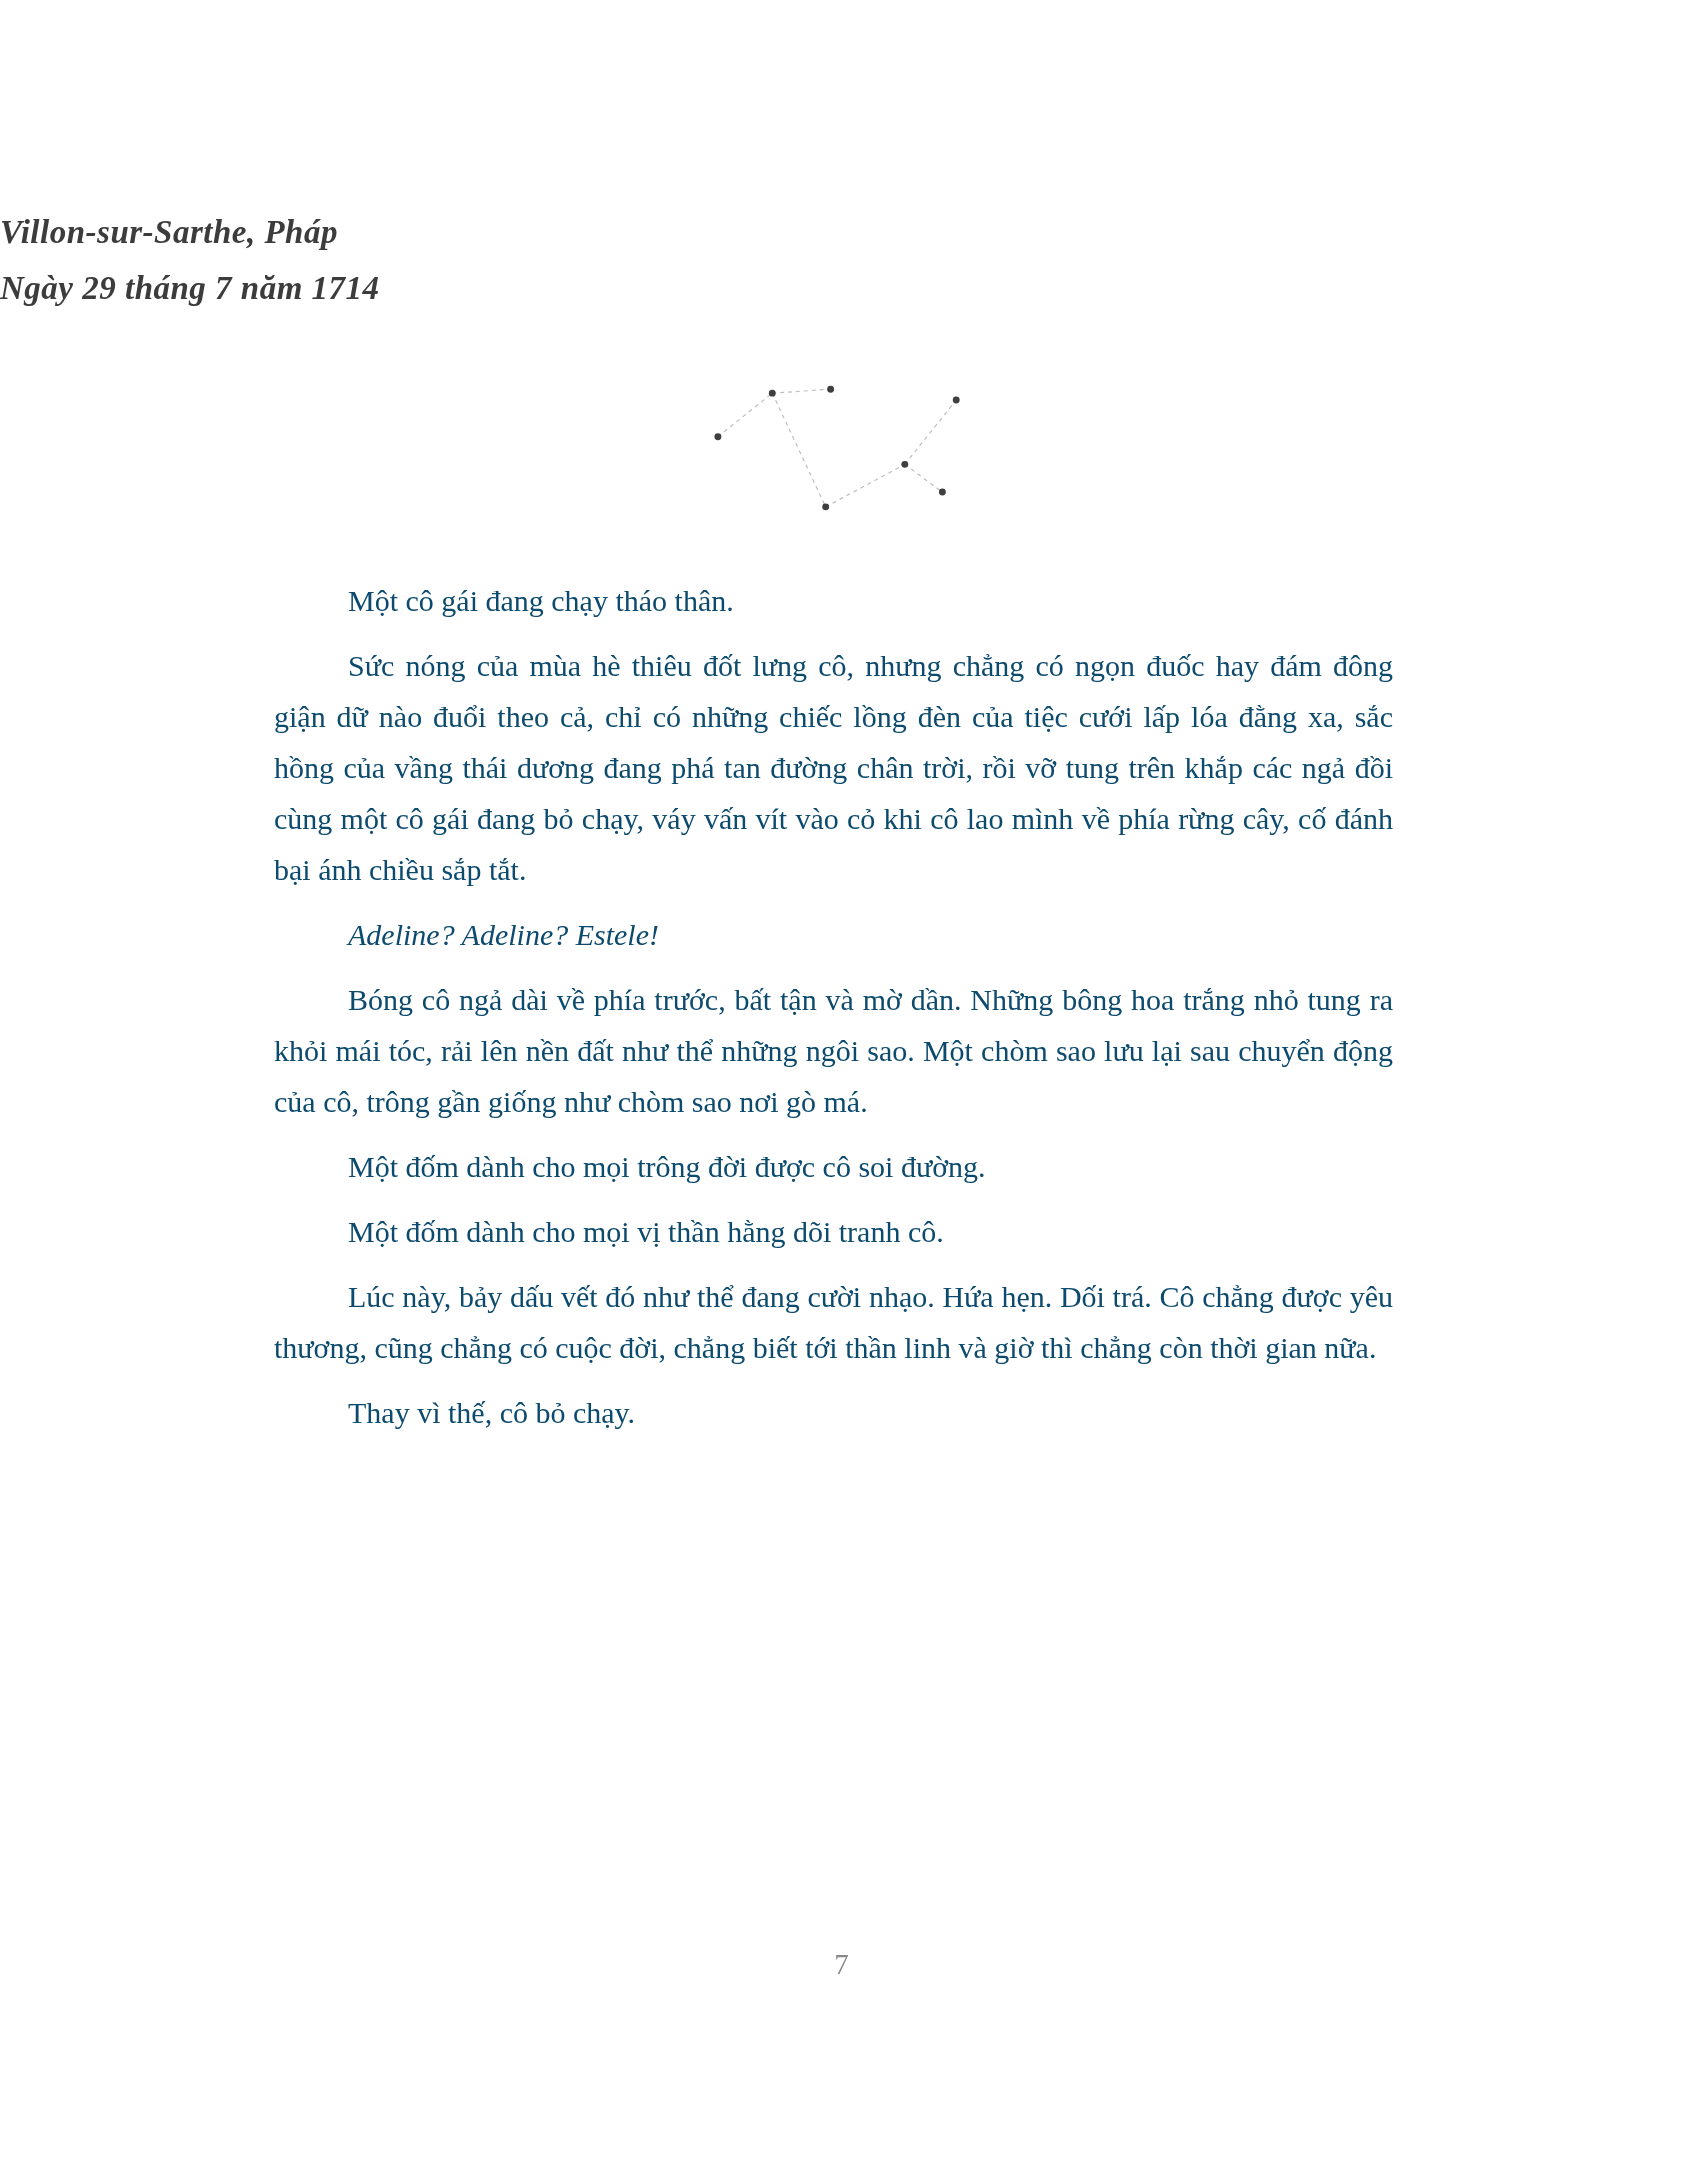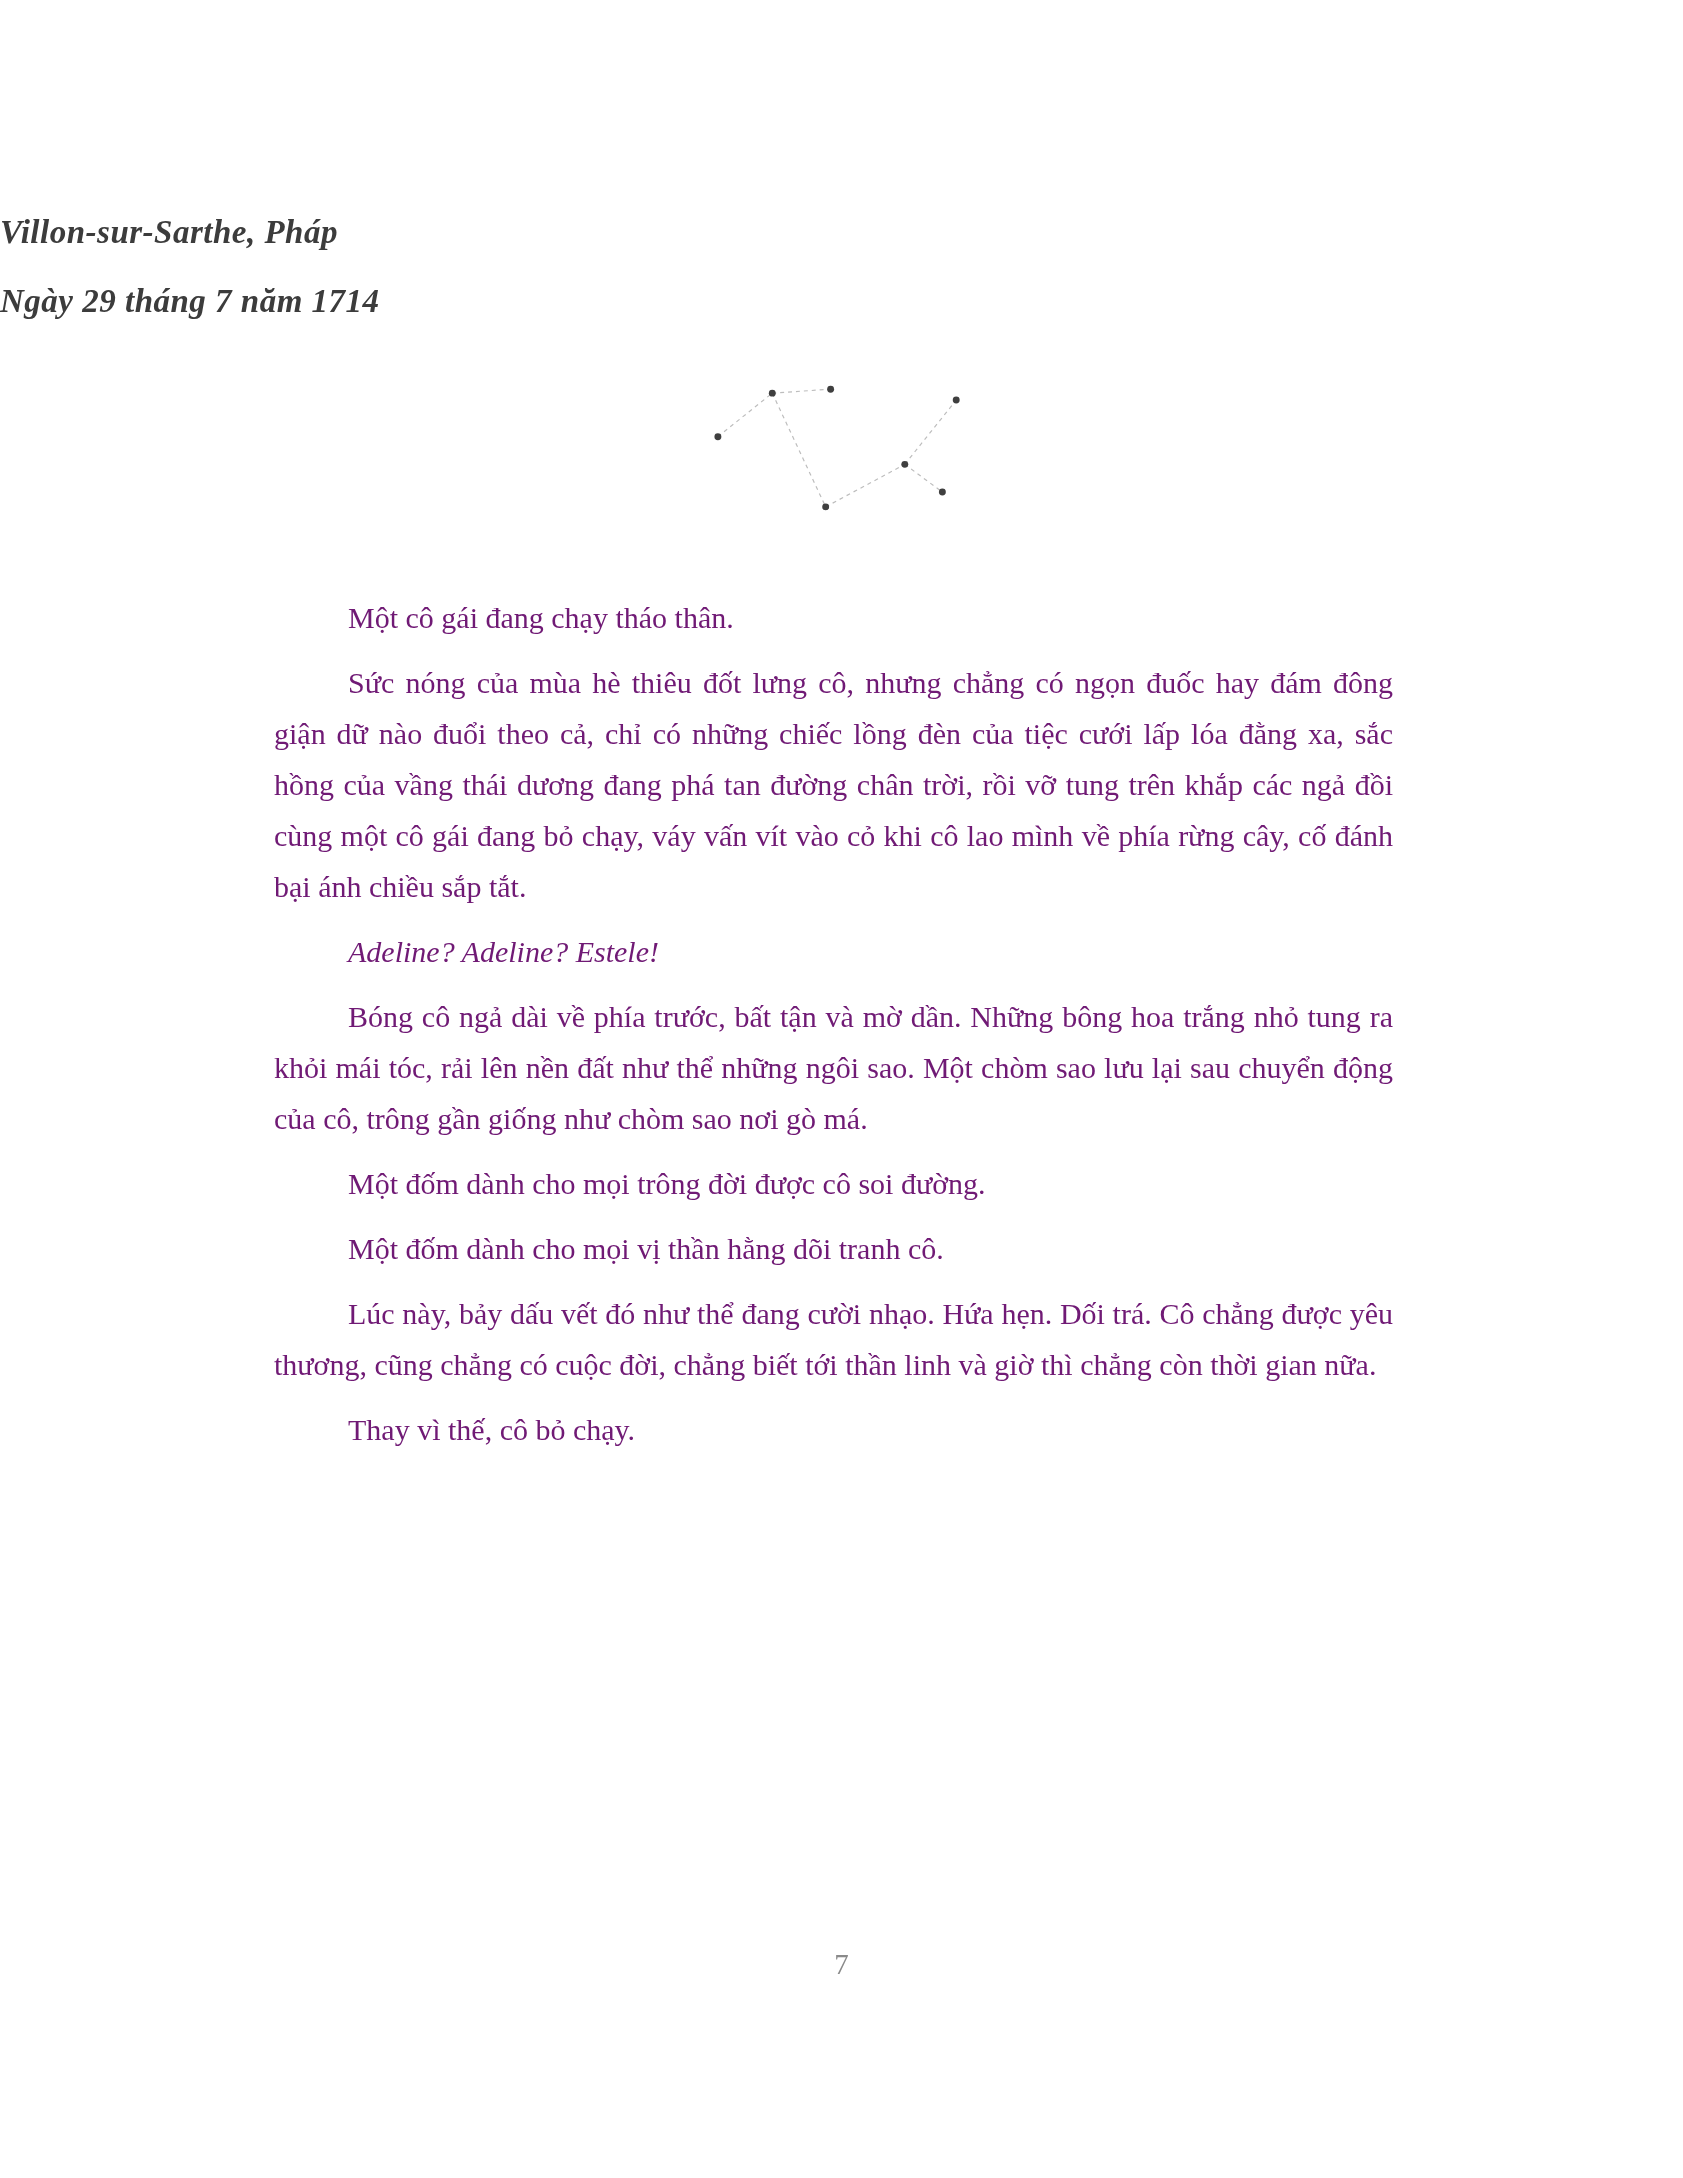--- a/index.html
+++ b/index.html
@@ -23,38 +23,38 @@
     width: 100%;
     text-align: left;
     font-style: italic;
     font-weight: bold;
     font-size: 33px;
     line-height: 1.2;
     color: #3c3c3c;
     letter-spacing: 0.5px;
   }
   .chapter-header .header-line + .header-line {
-    margin-top: 29px;
+    margin-top: 16px;
   }
   .constellation {
     position: absolute;
     top: 378px;
     left: 0;
     width: 100%;
     text-align: center;
   }
   .body-text {
     position: absolute;
-    top: 592px;
+    top: 575px;
     left: 274px;
     width: 1119px;
     font-size: 30px;
     line-height: 51px;
     text-align: justify;
-    color: #701a75;
+    color: #0c4a6e;
   }
   .para {
     margin: 0 0 14px 0;
     text-indent: 74px;
   }
   .para.italic {
     font-style: italic;
   }
   .page-number {
     position: absolute;

